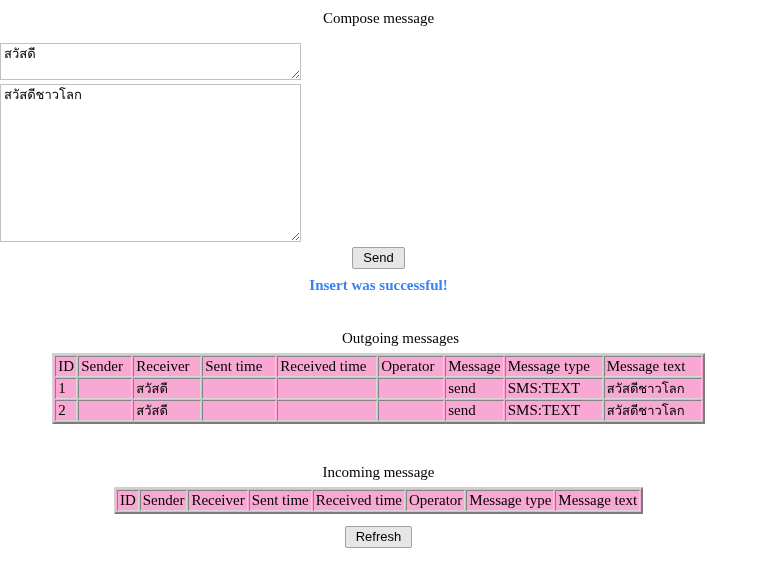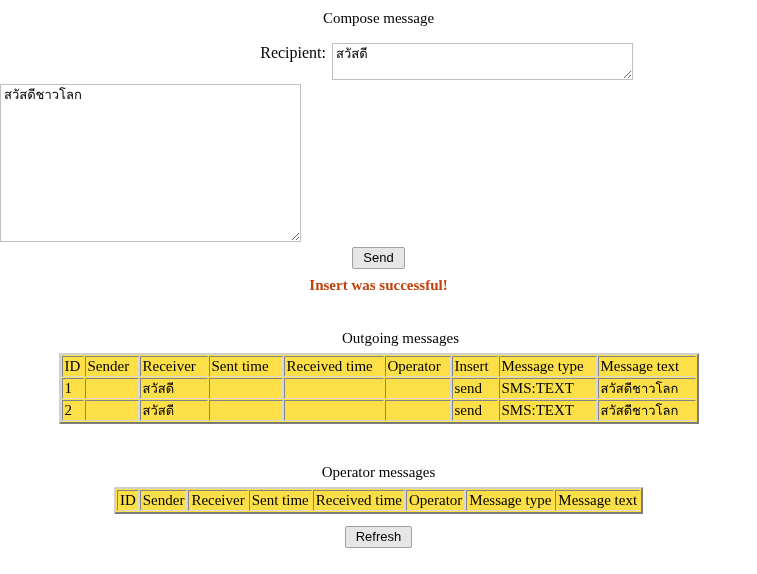--- a/index.html
+++ b/index.html
@@ -86,21 +86,21 @@
     font-family: "Liberation Serif", "DejaVu Serif", serif;
   }
 
   
   .tbl-wrap { text-align: center; }
   table.grid {
     border-collapse: separate;
     border-spacing: 1px;
     border: 2px outset #d0d0d0;
     margin: 0 auto;
-    background: #fde047;
+    background: #f9a8d4;
     font-size: 15px;
     font-family: "Liberation Serif", "DejaVu Serif", serif;
   }
   table.grid td, table.grid th {
     border: 1px inset #d8d8d8;
     font-weight: normal;
     text-align: left;
     vertical-align: top;
     padding: 0px 2px;
     height: 19px;
@@ -117,49 +117,48 @@
   #refresh-row { margin-top: 12px; }
 </style>
 </head>
 <body>
 
 <div class="heading" id="compose-heading">Compose message</div>
 
 <div class="form-grid">
 
   <div class="form-row">
-    <div class="form-label">Recipient:</div>
     <textarea class="ta" id="recipient-input" placeholder="" style="">สวัสดี</textarea>
   </div>
 
   <div class="form-row">
     <textarea class="ta" id="message-input" placeholder="" style="">สวัสดีชาวโลก</textarea>
   </div>
 
 </div>
 
 <div class="center" id="send-row">
   <button class="btn">Send</button>
 </div>
 
-<div id="status-message" style="color: #c2410c;">Insert was successful!</div>
+<div id="status-message" style="color: #3b82f6;">Insert was successful!</div>
 
 <div class="heading" id="outgoing-heading">Outgoing messages</div>
 
 <div class="tbl-wrap">
   <table class="grid" id="outgoing-table">
     <thead>
       <tr>
           <th style="min-width: 16px;">ID</th>
           <th style="min-width: 48px;">Sender</th>
           <th style="min-width: 62px;">Receiver</th>
           <th style="min-width: 68px;">Sent time</th>
           <th style="min-width: 94px;">Received time</th>
           <th style="min-width: 60px;">Operator</th>
-          <th style="min-width: 40px;">Insert</th>
+          <th style="min-width: 40px;">Message</th>
           <th style="min-width: 92px;">Message type</th>
           <th style="min-width: 92px;">Message text</th>
         </tr>
     </thead>
     <tbody>
         <tr>
           <td>1</td>
           <td></td>
           <td class="thai">สวัสดี</td>
           <td></td>
@@ -177,21 +176,21 @@
           <td></td>
           <td></td>
           <td>send</td>
           <td>SMS:TEXT</td>
           <td class="thai">สวัสดีชาวโลก</td>
         </tr>
       </tbody>
   </table>
 </div>
 
-<div class="heading" id="incoming-heading">Operator messages</div>
+<div class="heading" id="incoming-heading">Incoming message</div>
 
 <div class="tbl-wrap">
   <table class="grid" id="incoming-table">
     <thead>
       <tr>
           <th>ID</th>
           <th>Sender</th>
           <th>Receiver</th>
           <th>Sent time</th>
           <th>Received time</th>

